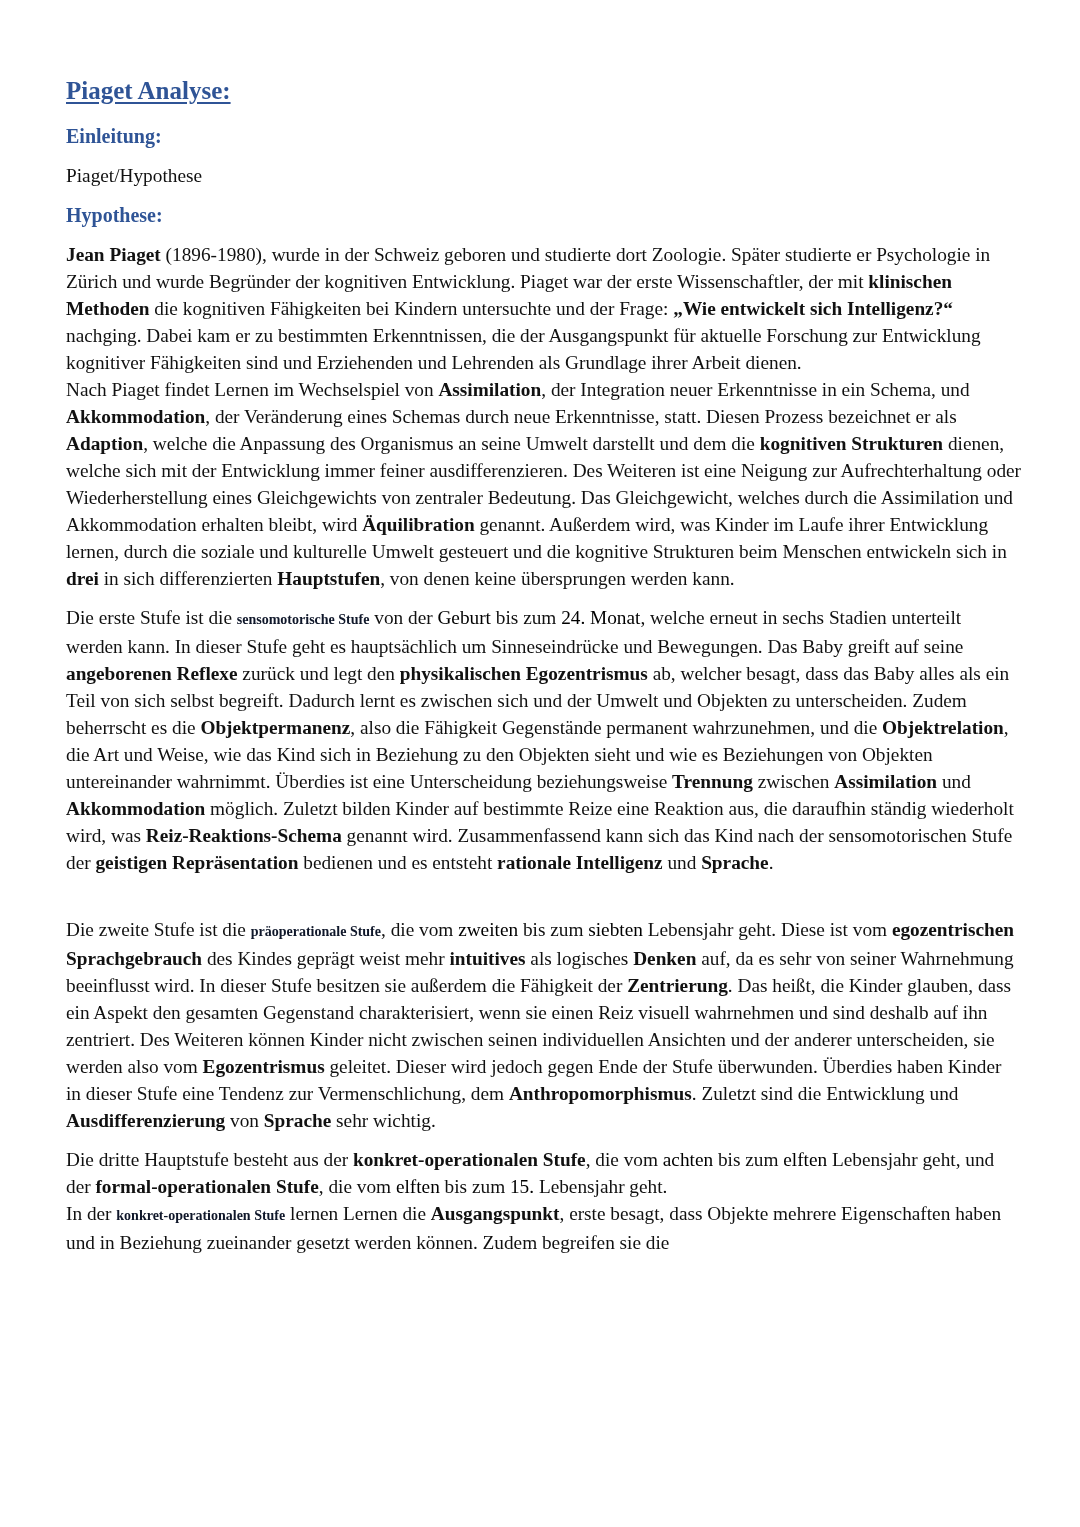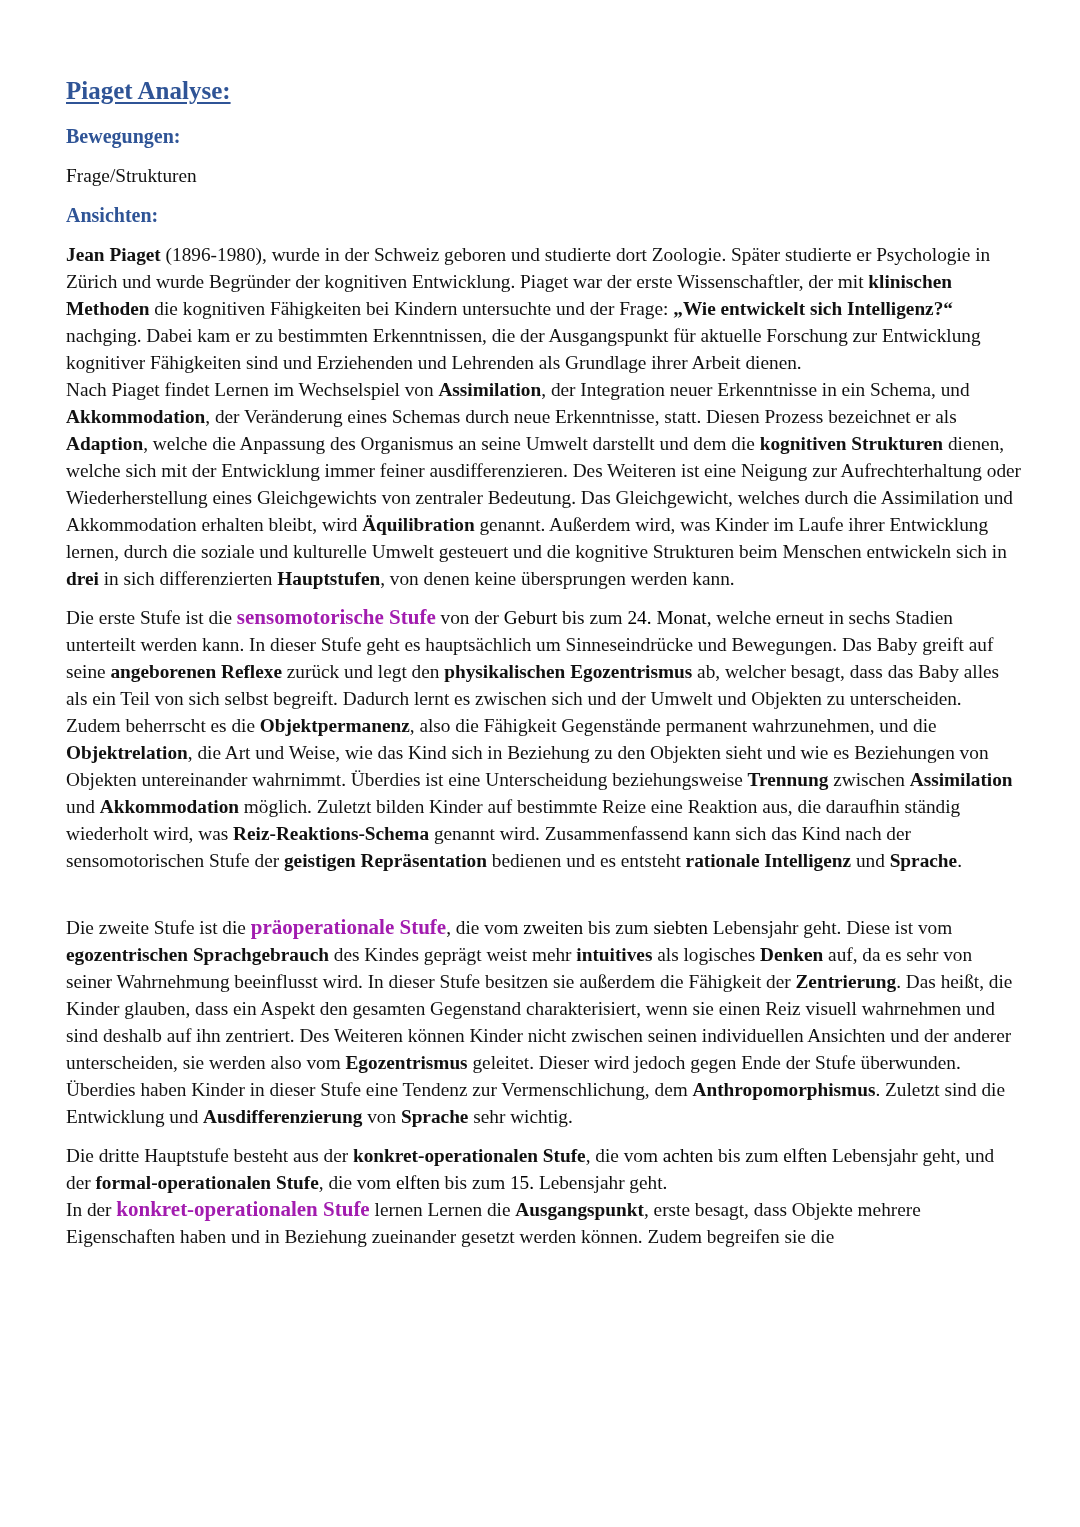--- a/index.html
+++ b/index.html
@@ -8,31 +8,31 @@
   .page { position: absolute; left: 66px; top: 74px; width: 955px; }
   .title { font-size: 25px; font-weight: bold; color: #2F5496; text-decoration: underline;
            text-underline-offset: 3px; margin: 0 0 14px 0; line-height: 34px; }
   .h2 { font-size: 20px; font-weight: bold; color: #2F5496; margin: 0 0 12px 0; line-height: 28px; }
   p { font-size: 19.3px; line-height: 27px; margin: 0 0 12px 0; }
   p.tight { margin-bottom: 0; }
   p.gap { margin-bottom: 40px; }
   .b { font-weight: bold; }
   .i { }
   .blue { color: #000000; }
-  .blue-head { color: #a21caf; font-weight: bold; font-size: 21px; }
+  .blue-head { color: #0f172a; font-weight: bold; font-size: 14px; }
 </style>
 </head>
 <body>
 
 <div class="page">
   <div class="title">Piaget Analyse:</div>
 
-  <div class="h2">Bewegungen:</div>
-  <p><span>Frage/Strukturen</span></p>
+  <div class="h2">Einleitung:</div>
+  <p><span>Piaget/Hypothese</span></p>
 
-  <div class="h2">Ansichten:</div>
+  <div class="h2">Hypothese:</div>
   <p class="tight"><span class="b">Jean Piaget</span><span> (1896-1980), wurde in der Schweiz geboren und studierte dort Zoologie. Später studierte er Psychologie in Zürich und wurde Begründer der kognitiven Entwicklung. Piaget war der erste Wissenschaftler, der mit </span><span class="b">klinischen Methoden</span><span> die kognitiven Fähigkeiten bei Kindern untersuchte und der Frage: </span><span class="b">„Wie entwickelt sich Intelligenz?“</span><span> nachging. Dabei kam er zu bestimmten Erkenntnissen, die der Ausgangspunkt für aktuelle Forschung zur Entwicklung kognitiver Fähigkeiten sind und Erziehenden und Lehrenden als Grundlage ihrer Arbeit dienen.</span></p>
   <p><span>Nach Piaget findet Lernen im </span><span class="i">Wechselspiel</span><span> von </span><span class="b">Assimilation</span><span>, der Integration neuer Erkenntnisse in ein Schema, und </span><span class="b">Akkommodation</span><span>, der Veränderung eines Schemas durch neue Erkenntnisse, statt. Diesen Prozess bezeichnet er als </span><span class="b">Adaption</span><span>, welche die Anpassung des Organismus an seine Umwelt darstellt und dem die </span><span class="b">kognitiven Strukturen</span><span> dienen, welche sich mit der Entwicklung immer feiner ausdifferenzieren. Des Weiteren ist eine Neigung zur Aufrechterhaltung oder Wiederherstellung eines Gleichgewichts von zentraler Bedeutung. Das Gleichgewicht, welches durch die Assimilation und Akkommodation erhalten bleibt, wird </span><span class="b">Äquilibration</span><span> genannt. Außerdem wird, was Kinder im Laufe ihrer Entwicklung lernen, durch die soziale und kulturelle Umwelt gesteuert und die kognitive Strukturen beim Menschen entwickeln sich in </span><span class="b">drei</span><span> in sich differenzierten </span><span class="b">Hauptstufen</span><span>, von denen keine übersprungen werden kann.</span></p>
   <p class="gap"><span>Die erste Stufe ist die </span><span class="blue-head">sensomotorische Stufe</span><span> von der </span><span class="i blue">Geburt</span><span> bis zum </span><span class="i blue">24. Monat</span><span>, welche erneut in sechs Stadien unterteilt werden kann. In dieser Stufe geht es hauptsächlich um </span><span class="i">Sinneseindrücke</span><span> und </span><span class="i">Bewegungen</span><span>. Das Baby greift auf seine </span><span class="b">angeborenen Reflexe</span><span> zurück und legt den </span><span class="b">physikalischen Egozentrismus</span><span> ab, welcher besagt, dass das Baby alles als ein Teil von sich selbst begreift. Dadurch lernt es zwischen sich und der Umwelt und Objekten zu unterscheiden. Zudem beherrscht es die </span><span class="b">Objektpermanenz</span><span>, also die Fähigkeit Gegenstände permanent wahrzunehmen, und die </span><span class="b">Objektrelation</span><span>, die Art und Weise, wie das Kind sich in Beziehung zu den Objekten sieht und wie es Beziehungen von Objekten untereinander wahrnimmt. Überdies ist eine Unterscheidung beziehungsweise </span><span class="b">Trennung</span><span> zwischen </span><span class="b">Assimilation</span><span> und </span><span class="b">Akkommodation</span><span> möglich. Zuletzt bilden Kinder auf bestimmte Reize eine Reaktion aus, die daraufhin ständig wiederholt wird, was </span><span class="b">Reiz-Reaktions-Schema</span><span> genannt wird. Zusammenfassend kann sich das Kind nach der sensomotorischen Stufe der </span><span class="b">geistigen Repräsentation</span><span> bedienen und es entsteht </span><span class="b">rationale Intelligenz</span><span> und </span><span class="b">Sprache</span><span>.</span></p>
   <p><span>Die zweite Stufe ist die </span><span class="blue-head">präoperationale Stufe</span><span>, die vom </span><span class="i blue">zweiten</span><span> bis zum </span><span class="i blue">siebten</span><span> Lebensjahr geht. Diese ist vom </span><span class="b">egozentrischen Sprachgebrauch</span><span> des Kindes geprägt weist mehr </span><span class="b">intuitives</span><span> als logisches </span><span class="b">Denken</span><span> auf, da es sehr von seiner Wahrnehmung beeinflusst wird. In dieser Stufe besitzen sie außerdem die Fähigkeit der </span><span class="b">Zentrierung</span><span>. Das heißt, die Kinder glauben, dass ein Aspekt den gesamten Gegenstand charakterisiert, wenn sie einen Reiz visuell wahrnehmen und sind deshalb auf ihn zentriert. Des Weiteren können Kinder nicht zwischen seinen individuellen Ansichten und der anderer unterscheiden, sie werden also vom </span><span class="b">Egozentrismus</span><span> geleitet. Dieser wird jedoch gegen Ende der Stufe überwunden. Überdies haben Kinder in dieser Stufe eine Tendenz zur Vermenschlichung, dem </span><span class="b">Anthropomorphismus</span><span>. Zuletzt sind die Entwicklung und </span><span class="b">Ausdifferenzierung</span><span> von </span><span class="b">Sprache</span><span> sehr wichtig.</span></p>
   <p class="tight"><span>Die dritte Hauptstufe besteht aus der </span><span class="b">konkret-operationalen Stufe</span><span>, die vom </span><span class="i blue">achten</span><span> bis zum </span><span class="i blue">elften</span><span> Lebensjahr geht, und der </span><span class="b">formal-operationalen Stufe</span><span>, die vom </span><span class="i blue">elften</span><span> bis zum </span><span class="i blue">15.</span><span> Lebensjahr geht.</span></p>
   <p><span>In der </span><span class="blue-head">konkret-operationalen Stufe</span><span> lernen Lernen die </span><span class="b">Ausgangspunkt</span><span>, erste besagt, dass Objekte mehrere Eigenschaften haben und in Beziehung zueinander gesetzt werden können. Zudem begreifen sie die</span></p>
 </div>
 
 </body></html>

